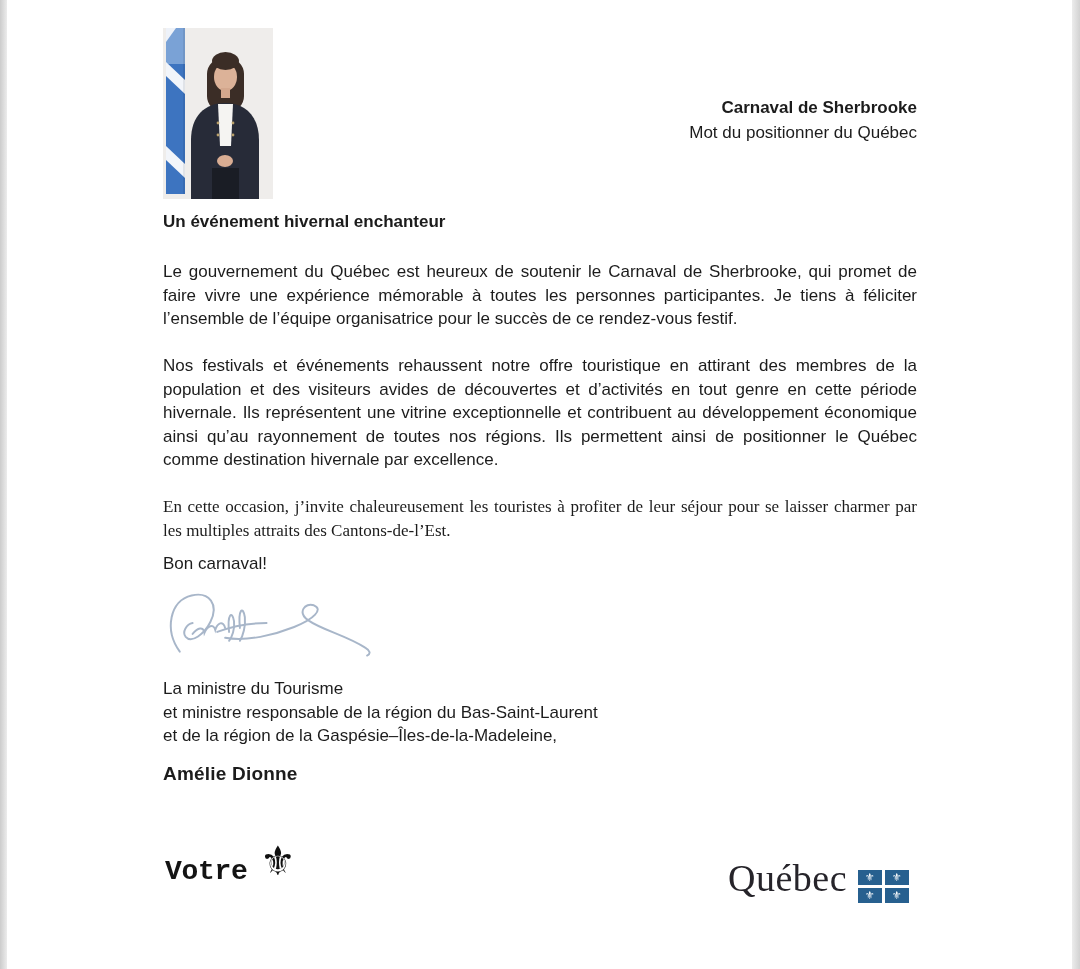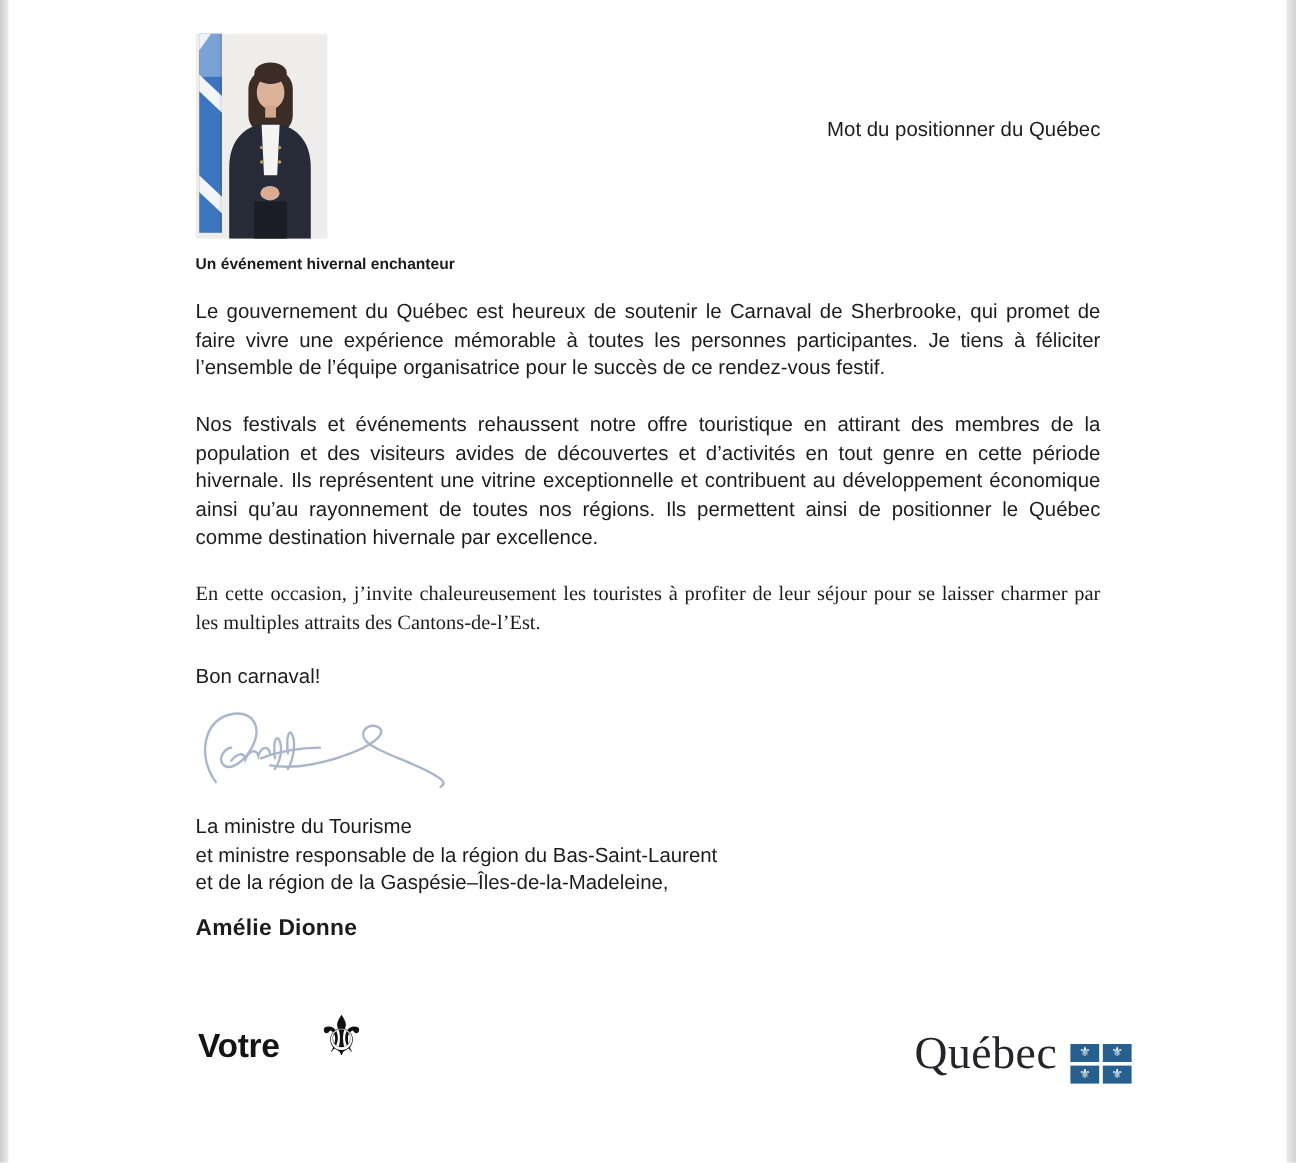--- a/index.html
+++ b/index.html
@@ -10,40 +10,40 @@
   }
   .gutter{position:absolute;top:0;bottom:0;}
   .gutter.left{left:0;width:7px;background:linear-gradient(to right,#cccccc,#ececec);}
   .gutter.right{right:0;width:8px;background:linear-gradient(to left,#d2d2d2,#ececec);}
 
   .photo{position:absolute;left:163px;top:28px;width:110px;height:171px;}
 
   .header-block{position:absolute;right:163px;top:95px;text-align:right;line-height:25px;font-size:17px;}
   .header-block .title{font-weight:bold;}
 
-  .h1{position:absolute;left:163px;top:212px;width:754px;font-size:13px;font-weight:bold;}
+  .h1{position:absolute;left:163px;top:212px;width:754px;font-size:17px;font-weight:bold;}
 
   .para{position:absolute;left:163px;width:754px;font-size:17px;line-height:23.5px;
-        text-align:justify;text-align-last:left;}
+        text-align:justify;text-align-last:left;margin-top:12px;}
   .p1{top:248px;}
   .p2{top:342px;}
   .p3{top:483px;font-family:Liberation Serif, serif;}
   .closing{position:absolute;left:163px;top:554px;font-size:17px;}
 
   .signature{position:absolute;left:164px;top:586px;width:212px;height:80px;}
 
   .signoff{position:absolute;left:163px;top:677px;font-size:17px;line-height:23.5px;}
   .signoff-name{position:absolute;left:163px;top:763px;font-size:19px;font-weight:bold;letter-spacing:.2px;}
 
-  .votre-logo{position:absolute;left:163px;top:846px;width:230px;height:72px;}
+  .votre-logo{position:absolute;left:163px;top:846px;width:230px;height:72px;font-family:Liberation Mono, monospace;}
   .votre-logo .w1{position:absolute;left:2px;top:10px;font-size:28px;font-weight:bold;letter-spacing:-0.3px;color:#141414;}
   .votre-logo .w2{position:absolute;left:2px;top:38px;font-size:28px;letter-spacing:0.2px;color:#141414;}
   .votre-logo .fleur{position:absolute;left:101px;top:-6px;font-size:46px;line-height:1;color:#101010;}
 
-  .quebec-logo{position:absolute;left:728px;top:856px;width:190px;height:56px;margin-left:34px;}
+  .quebec-logo{position:absolute;left:728px;top:856px;width:190px;height:56px;}
   .quebec-logo .word{position:absolute;left:0;top:0;font-family:"Liberation Serif","DejaVu Serif",serif;
                      font-size:38px;color:#26242a;letter-spacing:0.5px;}
   .quebec-flag{position:absolute;left:130px;top:14px;display:grid;
                grid-template-columns:24px 24px;grid-template-rows:15px 15px;gap:3px;}
   .quebec-flag .cell{background:#27608f;display:flex;align-items:center;justify-content:center;
                      color:#ffffff;font-size:11px;line-height:1;}
 </style>
 </head>
 <body>
 
@@ -70,20 +70,21 @@
     <circle cx="55" cy="95" r="1.4" fill="#b9a06a"></circle>
     <circle cx="55" cy="107" r="1.4" fill="#b9a06a"></circle>
     <circle cx="70" cy="95" r="1.4" fill="#b9a06a"></circle>
     <circle cx="70" cy="107" r="1.4" fill="#b9a06a"></circle>
     <ellipse cx="62" cy="133" rx="8" ry="6" fill="#d9ad93"></ellipse>
     <rect x="49" y="140" width="27" height="31" fill="#1a1d25"></rect>
   </svg>
 </div>
 
 <div class="header-block">
+  <div class="title">Carnaval de Sherbrooke</div>
   <div class="subtitle">Mot du positionner du Québec</div>
 </div>
 
 <div class="h1">Un événement hivernal enchanteur</div>
 
 <div class="para p1">Le gouvernement du Québec est heureux de soutenir le Carnaval de Sherbrooke, qui promet de faire vivre une expérience mémorable à toutes les personnes participantes. Je tiens à féliciter l’ensemble de l’équipe organisatrice pour le succès de ce rendez-vous festif.</div>
 <div class="para p2">Nos festivals et événements rehaussent notre offre touristique en attirant des membres de la population et des visiteurs avides de découvertes et d’activités en tout genre en cette période hivernale. Ils représentent une vitrine exceptionnelle et contribuent au développement économique ainsi qu’au rayonnement de toutes nos régions. Ils permettent ainsi de positionner le Québec comme destination hivernale par excellence.</div>
 <div class="para p3">En cette occasion, j’invite chaleureusement les touristes à profiter de leur séjour pour se laisser charmer par les multiples attraits des Cantons-de-l’Est.</div>
 
 <div class="closing">Bon carnaval!</div>

